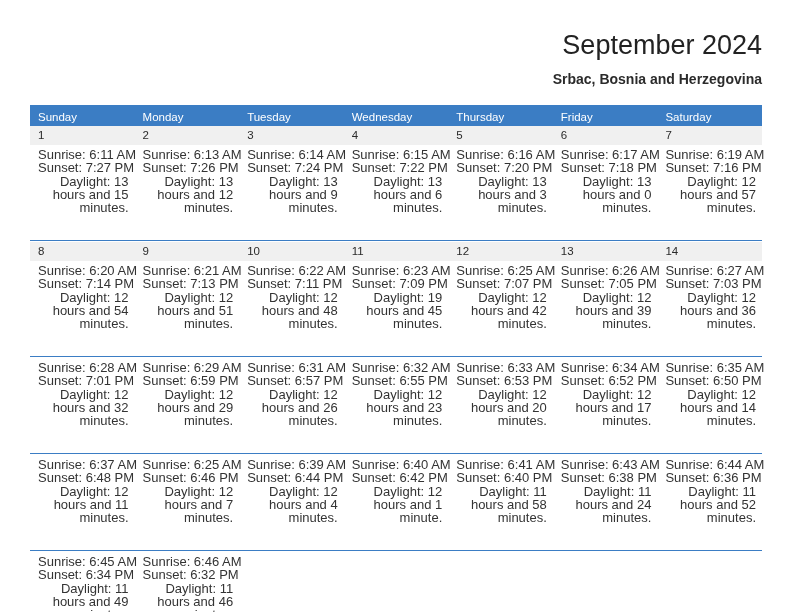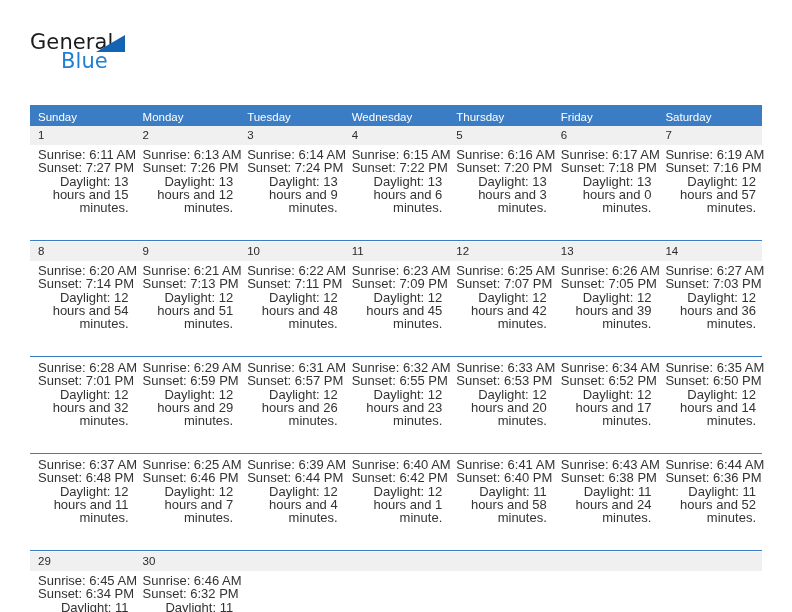--- a/index.html
+++ b/index.html
@@ -118,26 +118,25 @@
   .info-line.wrap { white-space: normal; text-align: right; }
   .empty-cell { background: #ffffff; }
 </style>
 </head>
 <body>
 
 <div class="page">
 
   <div class="header">
 
-    <div class="logo">
-      <span class="logo-general">General</span>
-      <span class="logo-triangle"></span>
-      <span class="logo-blue">Blue</span>
+
+    <div class="title-wrap">
+      <div class="cal-title">September 2024</div>
+      <div class="cal-subtitle">Srbac, Bosnia and Herzegovina</div>
     </div>
-
 
   </div>
 
   <table class="calendar">
     <thead>
       <tr>
         <th>Sunday</th>
         <th>Monday</th>
         <th>Tuesday</th>
         <th>Wednesday</th>
@@ -217,21 +216,21 @@
             <span class="info-line wrap">Daylight: 12 hours and 51 minutes.</span>
           </td>
           <td>
             <span class="info-line">Sunrise: 6:22 AM</span>
             <span class="info-line">Sunset: 7:11 PM</span>
             <span class="info-line wrap">Daylight: 12 hours and 48 minutes.</span>
           </td>
           <td>
             <span class="info-line">Sunrise: 6:23 AM</span>
             <span class="info-line">Sunset: 7:09 PM</span>
-            <span class="info-line wrap">Daylight: 12 hours and 45 minutes.</span>
+            <span class="info-line wrap">Daylight: 19 hours and 45 minutes.</span>
           </td>
           <td>
             <span class="info-line">Sunrise: 6:25 AM</span>
             <span class="info-line">Sunset: 7:07 PM</span>
             <span class="info-line wrap">Daylight: 12 hours and 42 minutes.</span>
           </td>
           <td>
             <span class="info-line">Sunrise: 6:26 AM</span>
             <span class="info-line">Sunset: 7:05 PM</span>
             <span class="info-line wrap">Daylight: 12 hours and 39 minutes.</span>
@@ -318,29 +317,20 @@
           </td>
           <td>
             <span class="info-line">Sunrise: 6:44 AM</span>
             <span class="info-line">Sunset: 6:36 PM</span>
             <span class="info-line wrap">Daylight: 11 hours and 52 minutes.</span>
           </td>
         </tr>
         <tr class="week-sep">
           <td colspan="7"></td>
         </tr>
-        <tr class="daynum-row">
-          <td>29</td>
-          <td>30</td>
-          <td></td>
-          <td></td>
-          <td></td>
-          <td></td>
-          <td></td>
-        </tr>
         <tr class="info-row">
           <td>
             <span class="info-line">Sunrise: 6:45 AM</span>
             <span class="info-line">Sunset: 6:34 PM</span>
             <span class="info-line wrap">Daylight: 11 hours and 49 minutes.</span>
           </td>
           <td>
             <span class="info-line">Sunrise: 6:46 AM</span>
             <span class="info-line">Sunset: 6:32 PM</span>
             <span class="info-line wrap">Daylight: 11 hours and 46 minutes.</span>

